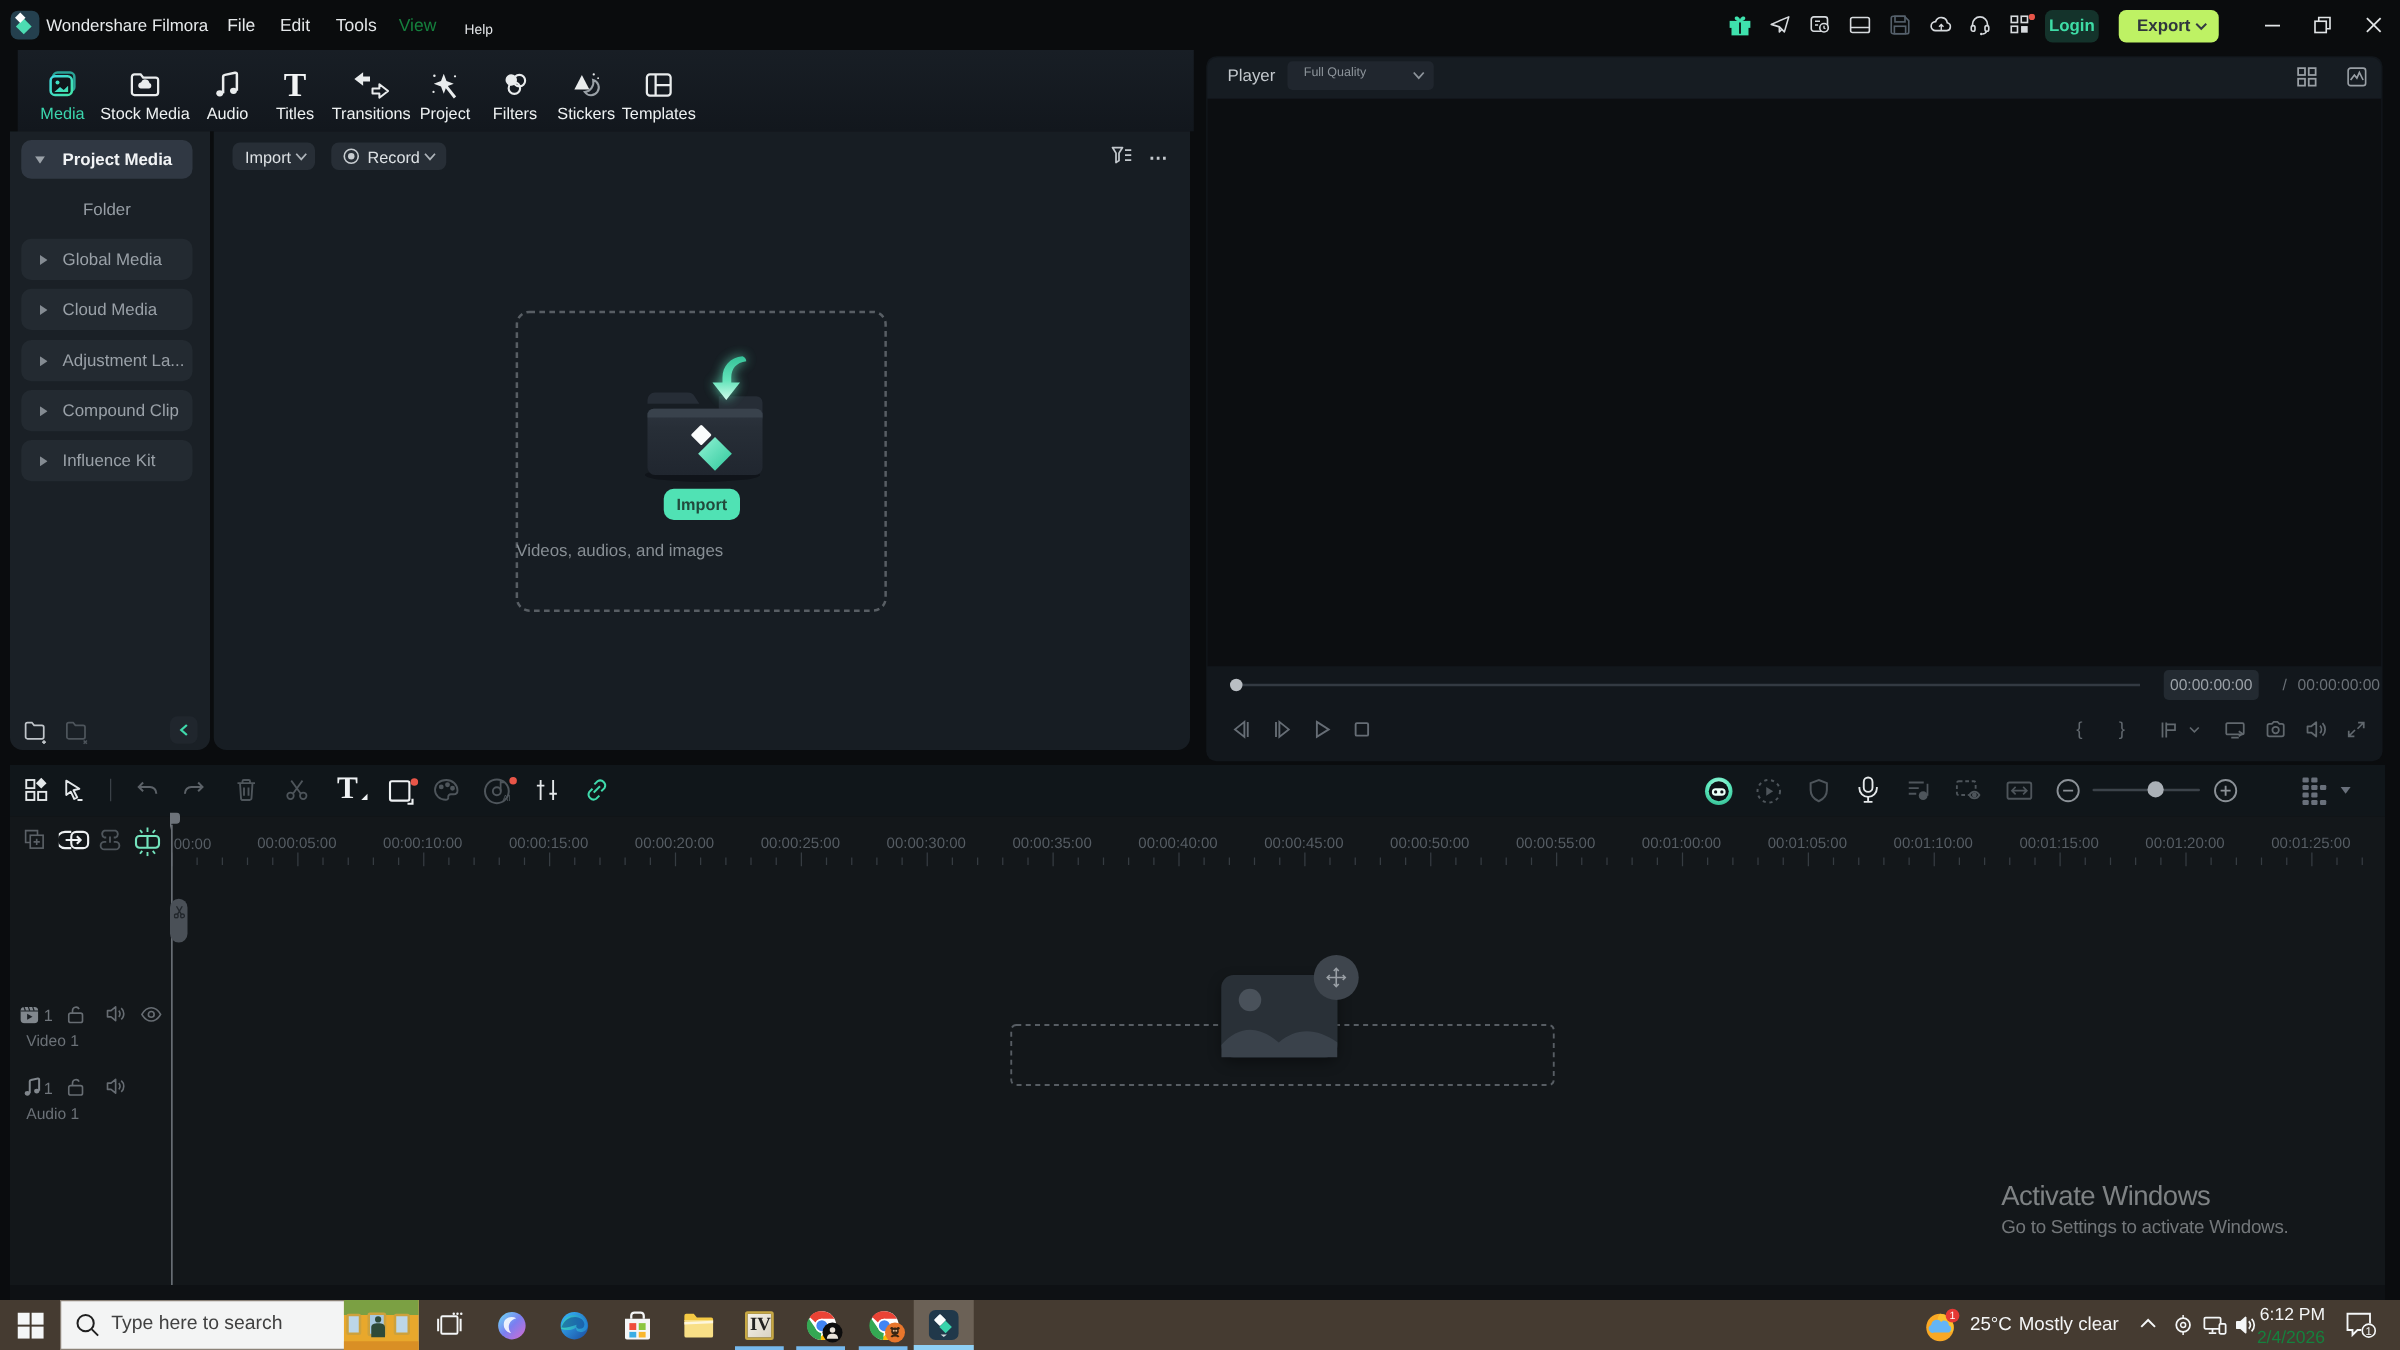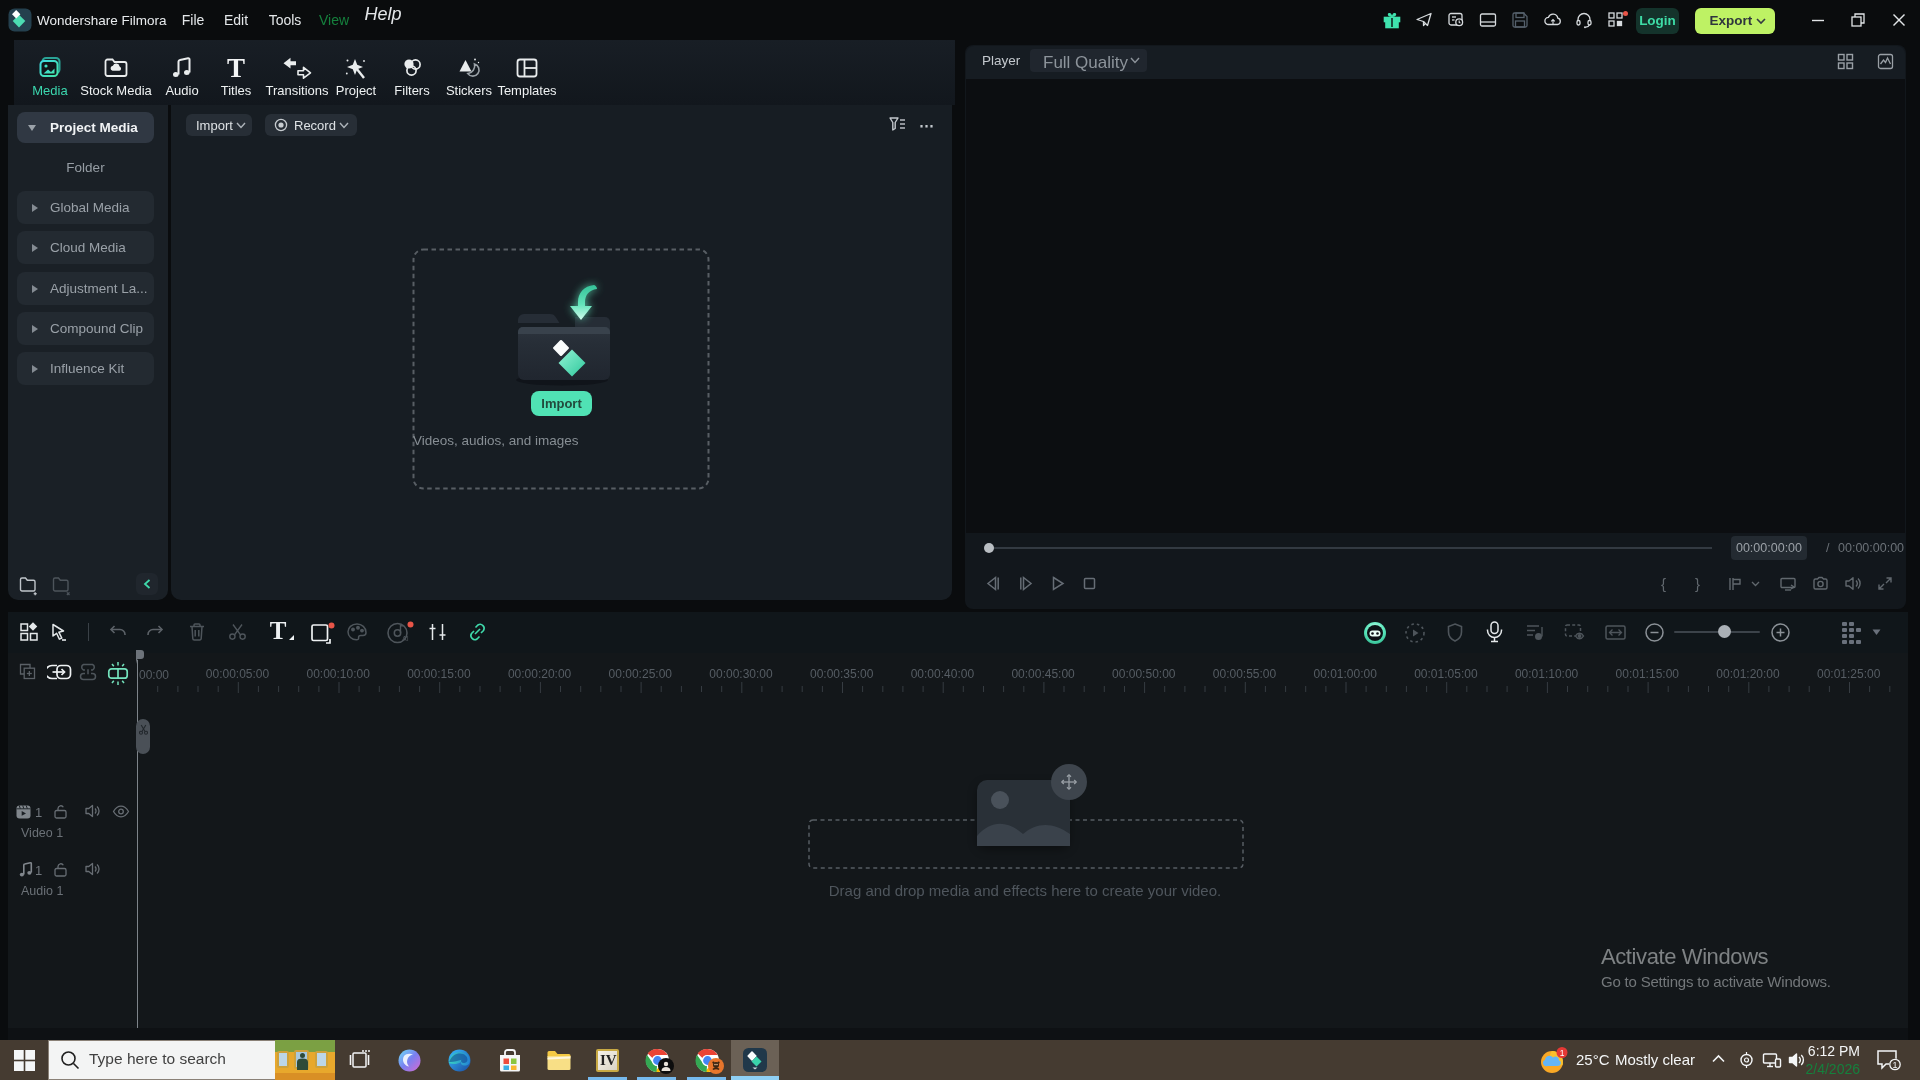--- a/index.html
+++ b/index.html
@@ -20,21 +20,21 @@
   <svg class="abs" style="left:8px;top:8px;" width="24" height="24" viewBox="0 0 24 24">
     <rect x="0.5" y="0.5" width="23" height="23" rx="6" fill="#24404e"></rect>
     <path d="M11 6.8 L17.3 13.1 L11 19.4 L4.7 13.1 Z" fill="#4cdcb2"></path>
     <path d="M8.2 2 L12.4 6.2 L8.2 10.4 L4 6.2 Z" fill="#fdfefe"></path>
   </svg>
   <div class="abs" style="left:37px;top:13px;font-size:13.5px;color:#e8ebed;">Wondershare Filmora</div>
   <div class="abs" style="left:178px;top:12px;width:30px;text-align:center;font-size:14px;color:#e4e7e9;">File</div>
   <div class="abs" style="left:221px;top:12px;width:30px;text-align:center;font-size:14px;color:#e4e7e9;">Edit</div>
   <div class="abs" style="left:265px;top:12px;width:40px;text-align:center;font-size:14px;color:#e4e7e9;">Tools</div>
   <div class="abs" style="left:314px;top:12px;width:40px;text-align:center;font-size:14px;color:#15803d;">View</div>
-  <div class="abs" style="left:363px;top:4px;width:40px;text-align:center;font-size:18px;color:#e4e7e9;font-style:italic;">Help</div>
+  <div class="abs" style="left:363px;top:18px;width:40px;text-align:center;font-size:11px;color:#e4e7e9;">Help</div>
   <div class="abs" style="left:840px;top:13px;width:100px;text-align:right;font-size:13px;color:#cdd1d4;margin-top:29px;">Untitled</div>
 
   <svg class="abs" style="left:1382px;top:10px;" width="20" height="20" viewBox="0 0 20 20" fill="none" stroke="#3fe2ad" stroke-width="1.6">
     <rect x="2.5" y="7.5" width="15" height="4" fill="#3fe2ad"></rect>
     <rect x="4" y="11" width="12" height="6.5" fill="#3fe2ad"></rect>
     <path d="M10 7 C7.5 7 5.5 5.8 5.8 4.2 C6.1 2.8 8.5 2.6 9.5 4.4 L10 5.6 L10.5 4.4 C11.5 2.6 13.9 2.8 14.2 4.2 C14.5 5.8 12.5 7 10 7 Z" fill="#3fe2ad" stroke="none"></path>
     <line x1="10" y1="8" x2="10" y2="17" stroke="#0a0c0d" stroke-width="1.4"></line>
   </svg>
   <svg class="abs" style="left:1415px;top:11px;" width="18" height="18" viewBox="0 0 18 18" fill="none" stroke="#d6dadd" stroke-width="1.3">
     <path d="M2 8.5 L16 2.5 L12.5 14.5 L8.5 10.5 Z" stroke-linejoin="round"></path>
@@ -287,21 +287,21 @@
     <rect x="50" y="67" width="12" height="12" rx="1.2" fill="#fafcfc" transform="rotate(45 56 73)"></rect>
     <path d="M53.5 88 L67 74.5 L80.5 88 L67 101.5 Z" fill="url(#ribg)"></path>
   </svg>
   <div class="abs" style="left:531px;top:391px;width:61px;height:25px;border-radius:8px;background:#50e2b4;text-align:center;font-size:13px;font-weight:bold;color:#224a3c;line-height:25px;">Import</div>
   <div class="abs" style="left:413px;top:433px;width:296px;text-align:left;font-size:13.5px;color:#878e94;">Videos, audios, and images</div>
 
   <div class="abs" id="player" style="left:965px;top:45px;width:941px;height:564px;background:#12171c;border-radius:8px;"></div>
   <div class="abs" style="left:966px;top:46px;width:939px;height:33px;background:#161c22;border-radius:8px 8px 0 0;"></div>
   <div class="abs" style="left:982px;top:53px;font-size:13.5px;color:#c3c8cd;">Player</div>
   <div class="abs" style="left:1030px;top:49px;width:117px;height:23px;border-radius:4px;background:#20262e;">
-    <div class="abs" style="left:13px;top:4px;font-size:17px;color:#8d949b;">Full Quality</div>
+    <div class="abs" style="left:13px;top:4px;font-size:10px;color:#8d949b;">Full Quality</div>
     <svg class="abs" style="left:100px;top:8px;" width="10" height="7" viewBox="0 0 10 7">
         <path d="M1 1 L5 5.5 L9 1" stroke="#8d949b" stroke-width="1.4" fill="none"></path>
       </svg>
   </div>
   <svg class="abs" style="left:1837px;top:53px;" width="17" height="17" viewBox="0 0 17 17" fill="none" stroke="#9aa0a6" stroke-width="1.4">
     <rect x="1.5" y="1.5" width="5.5" height="5.5"></rect>
       <rect x="10" y="1.5" width="5.5" height="5.5"></rect>
     <rect x="1.5" y="10" width="5.5" height="5.5"></rect>
       <rect x="10" y="10" width="5.5" height="5.5"></rect>
   </svg>
@@ -701,21 +701,20 @@
     </svg>
     <div class="abs" style="left:0;top:0;width:93px;height:66px;border-radius:10px;overflow:hidden;"></div>
   </div>
   <div class="abs" style="left:1051px;top:764px;width:36px;height:36px;border-radius:50%;background:#3e454d;">
     <svg class="abs" style="left:9px;top:9px;" width="18" height="18" viewBox="0 0 18 18" fill="none" stroke="#9aa0a6" stroke-width="1.3">
       <line x1="9" y1="2" x2="9" y2="16"></line>
         <line x1="2" y1="9" x2="16" y2="9"></line>
       <path d="M7 3.8 L9 1.8 L11 3.8 M7 14.2 L9 16.2 L11 14.2 M3.8 7 L1.8 9 L3.8 11 M14.2 7 L16.2 9 L14.2 11"></path>
     </svg>
   </div>
-  <div class="abs" style="left:625px;top:882px;width:800px;text-align:center;font-size:15px;color:#4f565d;">Drag and drop media and effects here to create your video.</div>
 
   <div class="abs" style="left:1601px;top:944px;font-size:22px;letter-spacing:-0.4px;color:#7e8284;">Activate Windows</div>
   <div class="abs" style="left:1601px;top:973px;font-size:15px;letter-spacing:-0.2px;color:#73777a;">Go to Settings to activate Windows.</div>
   <div class="abs" style="left:8px;top:1028px;width:1900px;height:12px;background:#0e1114;"></div>
 
   <div class="abs" style="left:0;top:40px;width:8px;height:1000px;background:#0a0c0e;"></div>
   <div class="abs" style="left:8px;top:40px;width:6px;height:65px;background:#0a0c0e;"></div>
   <div class="abs" style="left:1908px;top:40px;width:12px;height:1000px;background:#0a0c0e;"></div>
 
   <div class="abs" id="taskbar" style="left:0;top:1040px;width:1920px;height:40px;background:#453b31;"></div>

